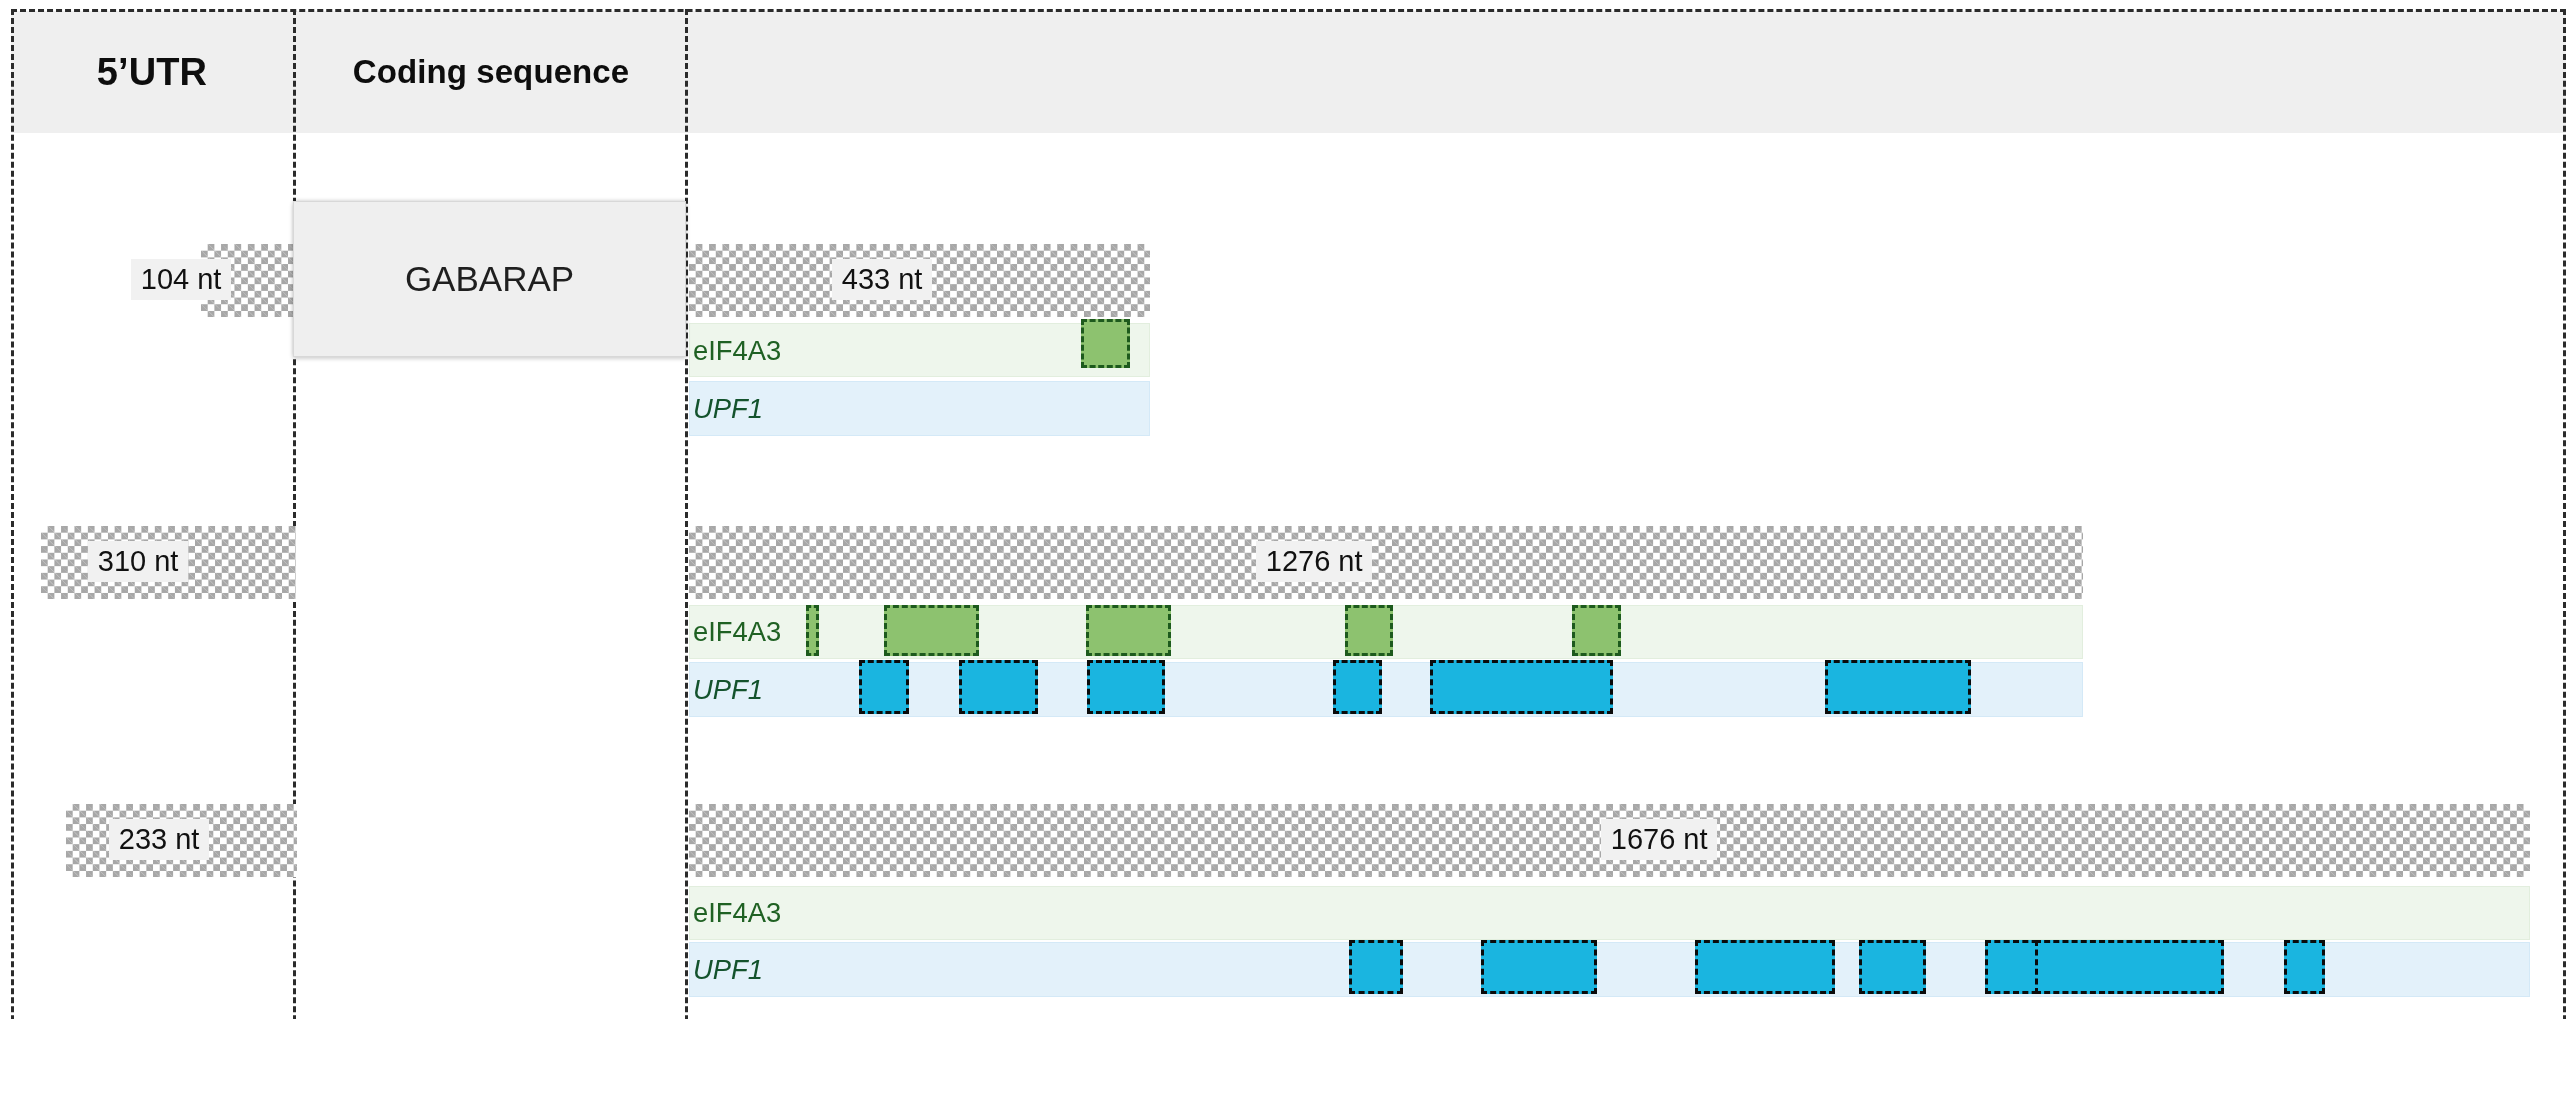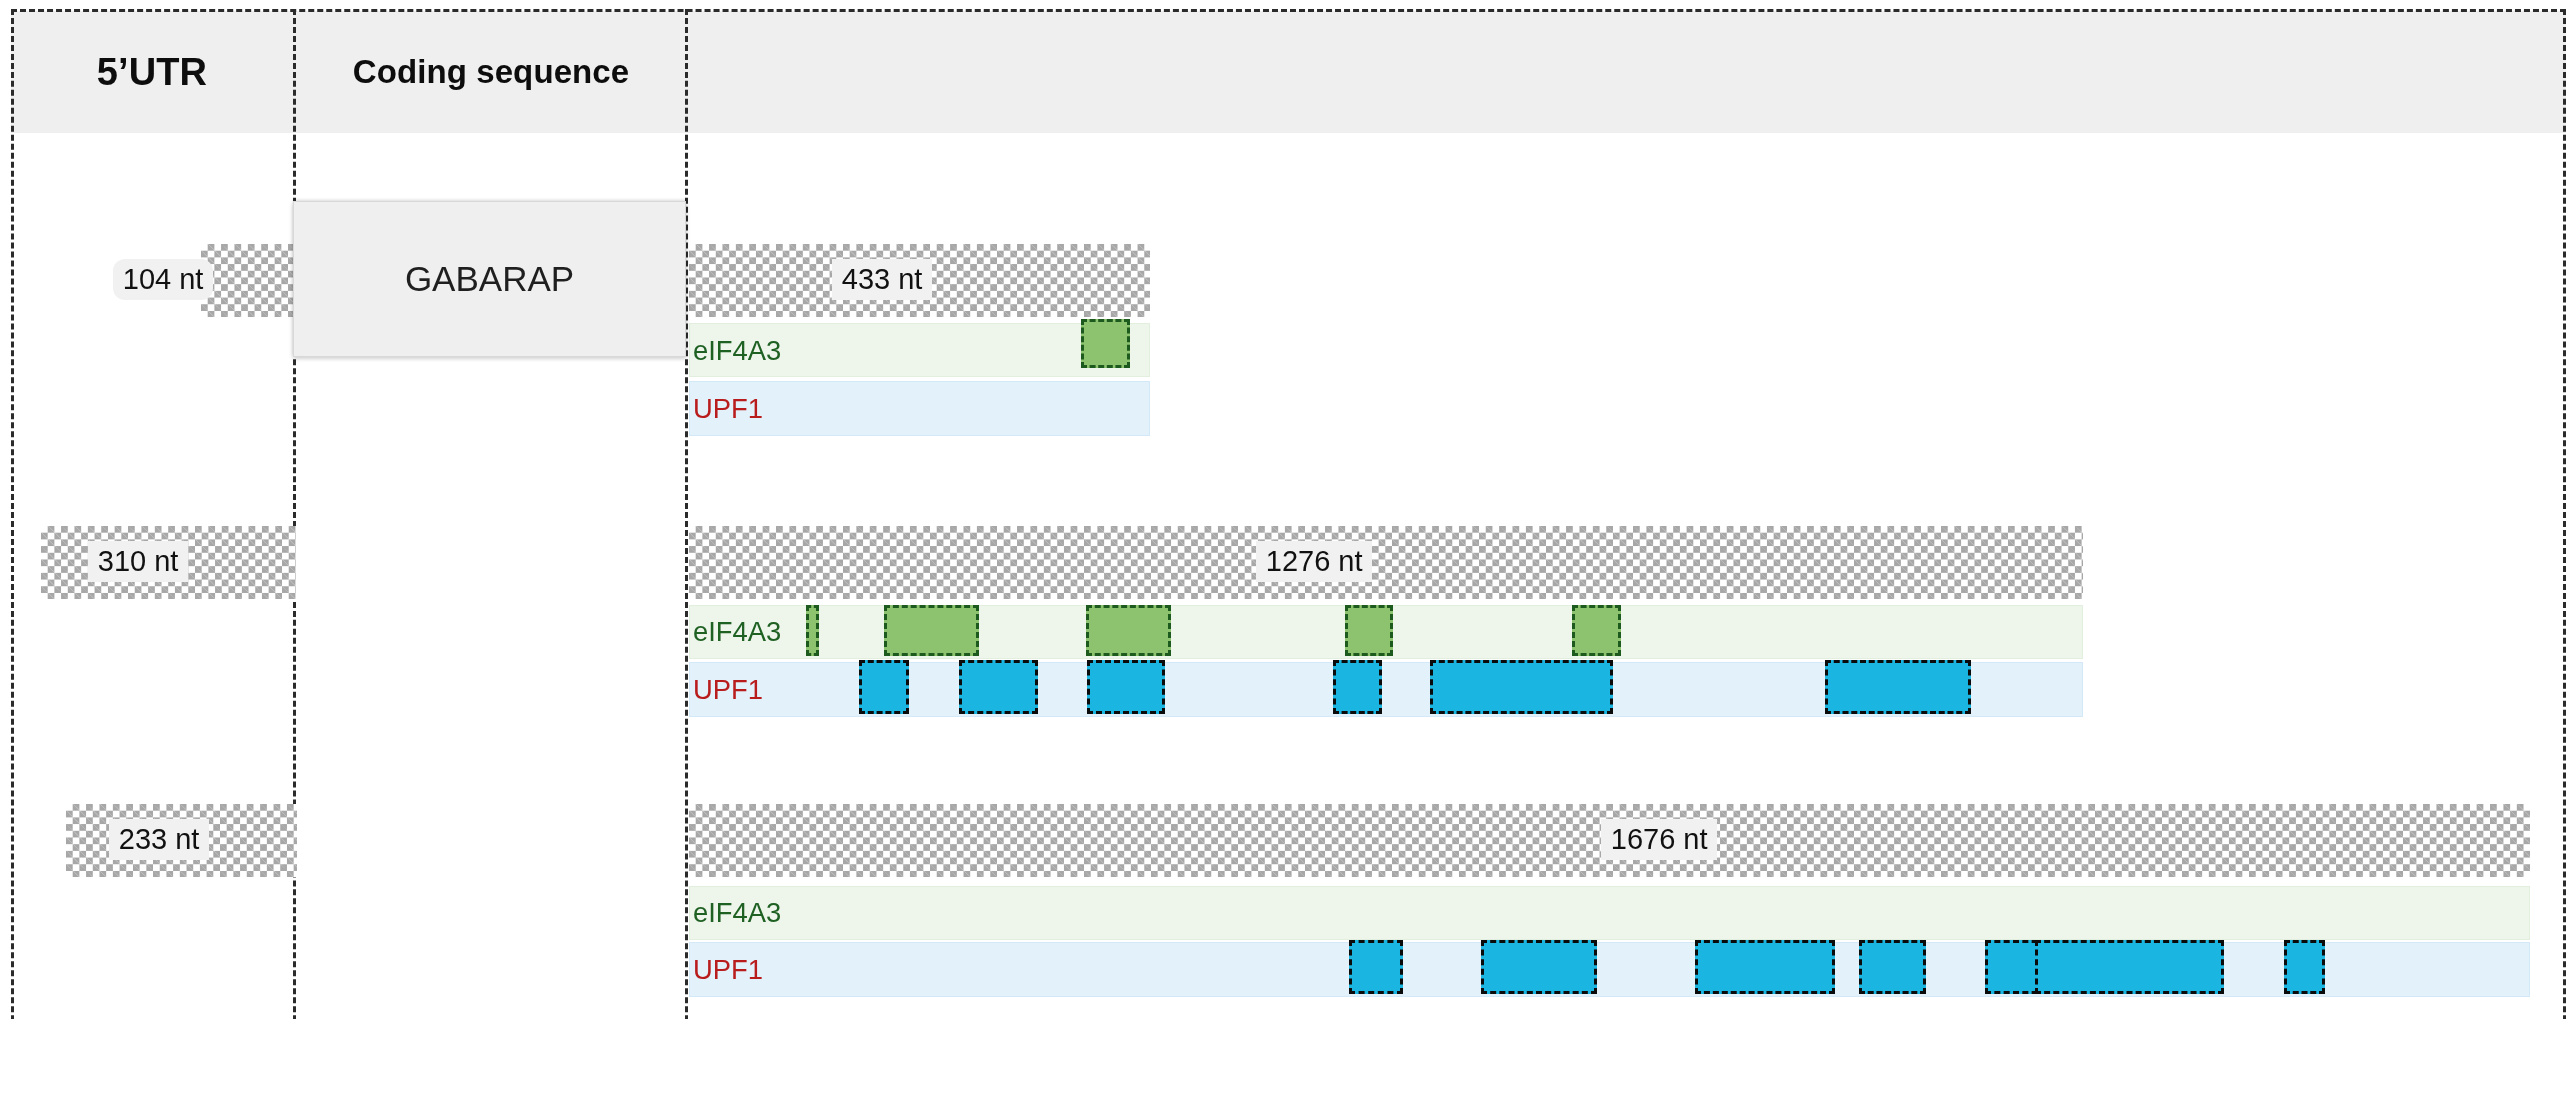--- a/index.html
+++ b/index.html
@@ -105,21 +105,21 @@
     border:0.6px solid #d4e9f7;
   }
   .track-label{
     position:absolute;
     font-size:27.4px;
     z-index:5;
     white-space:nowrap;
     line-height:1;
   }
   .track-label.eif4a3{color:#1f6123;}
-  .track-label.upf1{color:#b91c1c;}
+  .track-label.upf1{color:#14532d;font-style:italic;}
 
   
   .site{
     position:absolute;
     box-sizing:border-box;
     z-index:5;
   }
   .site.green{
     background:#8dc26f;
     border:3px dashed #1d5a1d;
@@ -136,21 +136,21 @@
 
   <div class="header-band"></div>
 
   <div class="header-cell h1">5’UTR</div>
   <div class="header-cell h2">Coding sequence</div>
 
   <div class="vdiv c1"></div>
   <div class="vdiv c2"></div>
 
   <div class="utr-bar" style="left:201px; top:244px; width:95px; height:73px;"></div>
-  <div class="utr-label" style="left:113px; top:259px;border-radius:12px;">104 nt</div>
+  <div class="utr-label" style="left:131px; top:259px;">104 nt</div>
 
   <div class="utr-bar" style="left:689px; top:244px; width:461px; height:73px;"></div>
   <div class="utr-label" style="left:832px; top:259px;">433 nt</div>
 
   <div class="gene-box" style="top:201px; height:156px;">GABARAP</div>
 
   <div class="track eif4a3" style="left:689px; top:323px; width:461px; height:54px;"></div>
   <div class="track-label eif4a3" style="left:693px; top:337px;">eIF4A3</div>
   <div class="site green" style="left:1081px; top:319px; width:49px; height:49px;"></div>
 

